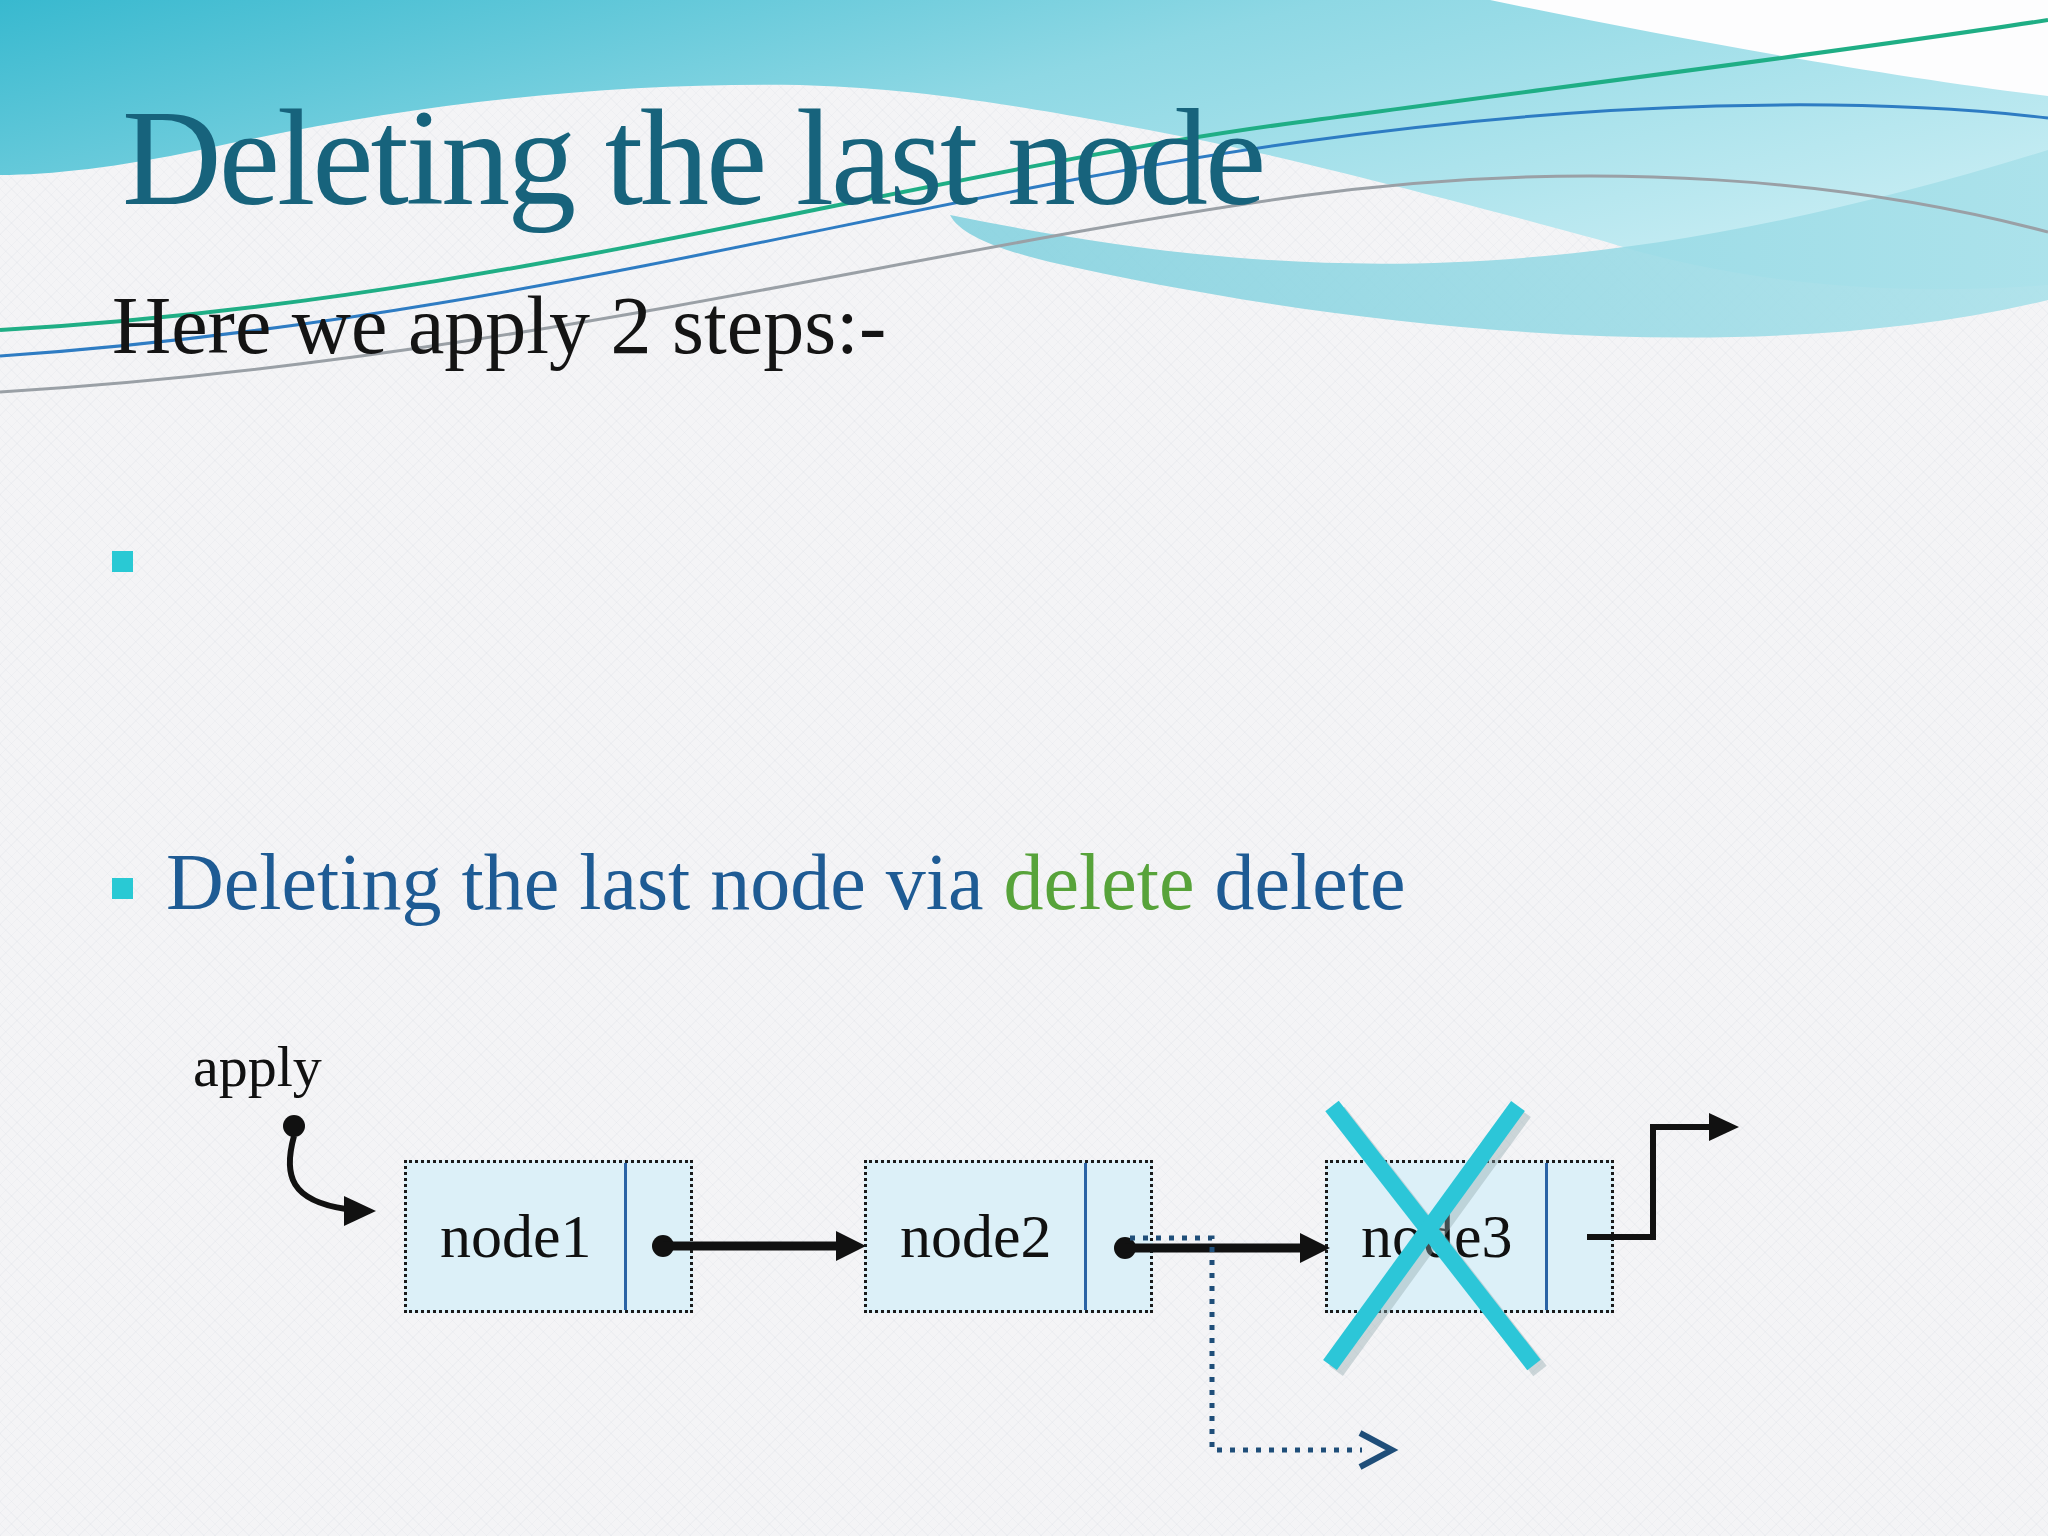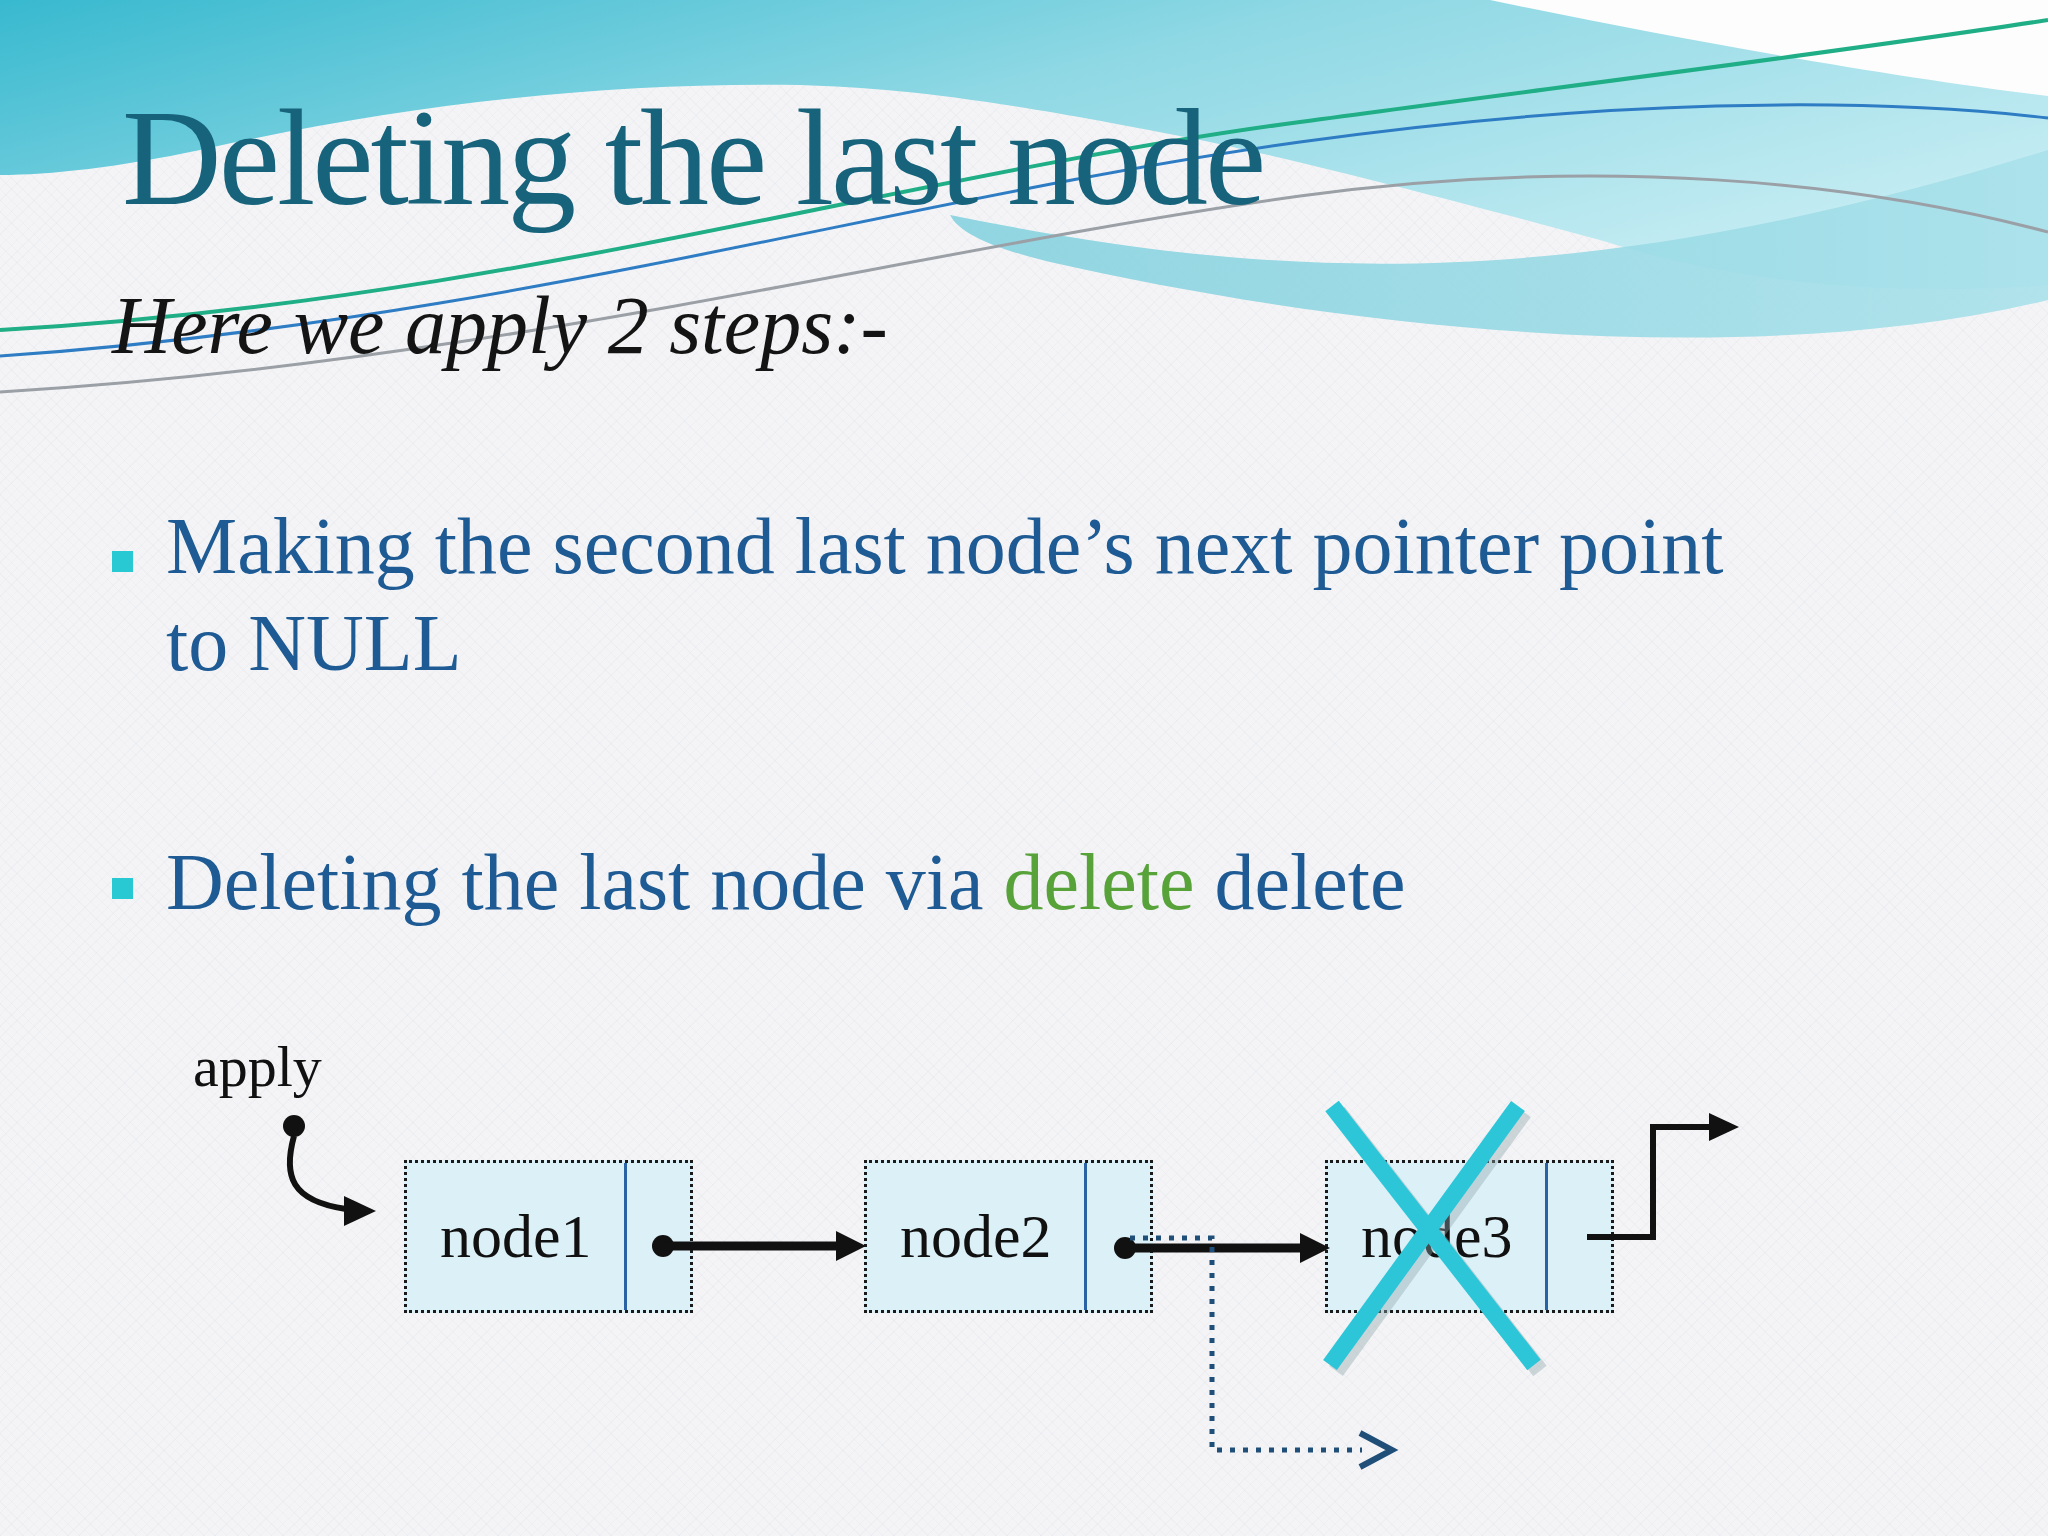--- a/index.html
+++ b/index.html
@@ -15,21 +15,21 @@
   }
   .header-svg{position:absolute;top:0;left:0;z-index:0;}
   .page-title{
     position:absolute;left:122px;top:89px;z-index:3;
     font-family:Liberation Serif, serif;
     font-size:138px;line-height:1;letter-spacing:-3px;
     color:#17637c;white-space:nowrap;
   }
   .intro{
     position:absolute;left:112px;top:277px;z-index:2;
-    font-size:82px;line-height:1.2;color:#141414;white-space:nowrap;font-style:italic;
+    font-size:82px;line-height:1.2;color:#141414;white-space:nowrap;
   }
   .bullet-marker{
     position:absolute;width:21px;height:21px;background:#29c9d4;z-index:2;
   }
   .bm1{left:112px;top:551px;}
   .bm2{left:112px;top:878px;}
   .bullet-text{
     position:absolute;left:166px;z-index:2;
     font-size:80px;line-height:1.21;color:#1e5b94;white-space:nowrap;
   }
@@ -96,24 +96,20 @@
     <path fill="none" stroke="#1fae85" stroke-width="4" d="M0,330 C500,302 900,175 1300,122 C1550,88 1820,55 2048,20"></path>
     <path fill="none" stroke="#2e7cc3" stroke-width="3" d="M0,356 C500,322 900,198 1300,142 C1600,100 1860,96 2048,118"></path>
     <path fill="none" stroke="#9aa0a6" stroke-width="3" d="M0,392 C500,362 900,252 1300,196 C1600,155 1860,182 2048,232"></path>
   </svg>
 
   <div class="page-title">Deleting the last node</div>
 
   <div class="intro">Here we apply 2 steps:-</div>
 
   <div class="bullet-marker bm1"></div>
-  <div class="bullet-text bt1">
-    <span class="line">Making the second last node’s next pointer point</span>
-    <span class="line">to NULL</span>
-  </div>
 
   <div class="bullet-marker bm2"></div>
   <div class="bullet-text bt2">
     <span>Deleting the last node via </span><span class="kw-green">delete</span><span> delete</span>
   </div>
 
   <div class="start-label">apply</div>
 
   <div class="node-box nb1">
     <div class="node-label">node1</div>

